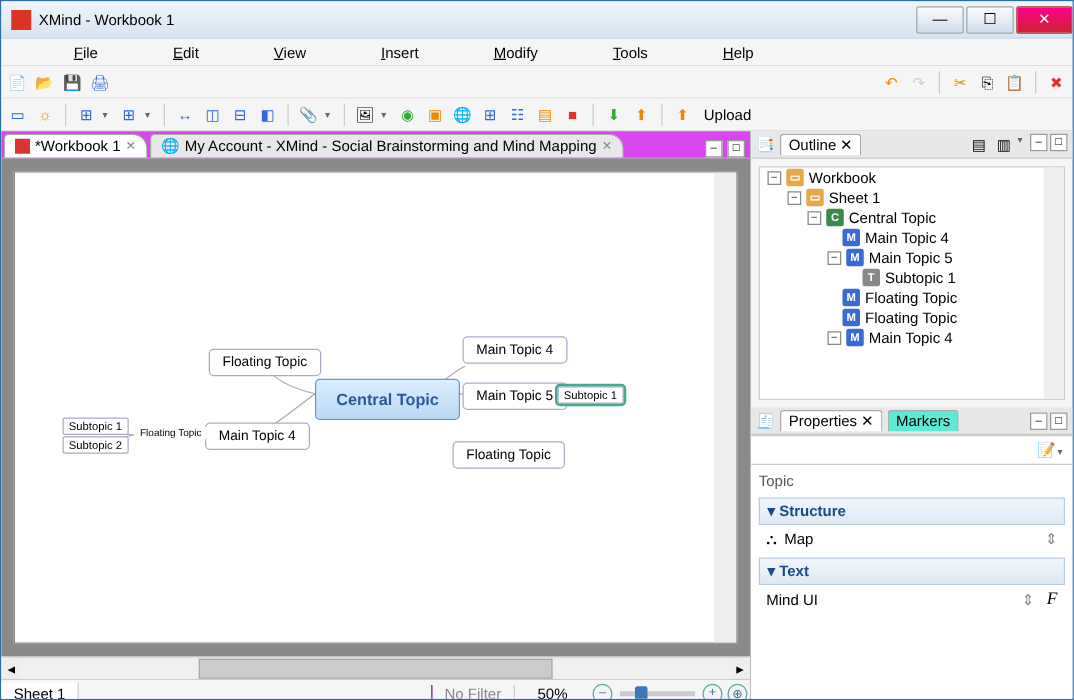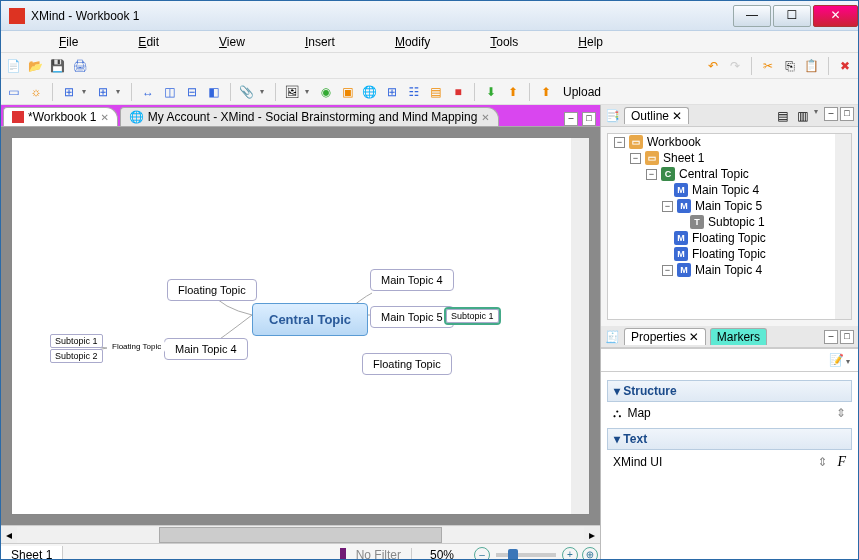--- a/index.html
+++ b/index.html
@@ -49,21 +49,21 @@
 
 
 .hscroll { height: 18px; background: #eee; border-top: 1px solid #ccc; display: flex; align-items: center; }
 .hscroll .track { flex: 1; height: 16px; background: #f0f0f0; position: relative; }
 .hscroll .thumb { position: absolute; left: 25%; width: 50%; height: 100%; background: #ccc; border: 1px solid #aaa; }
 .vscroll { position: absolute; right: 0; top: 0; bottom: 0; width: 18px; background: #eee; }
 
 
 .sheet-bar { height: 22px; background: #f5f5f5; border-top: 1px solid #ccc; display: flex; align-items: center; font-size: 11px; }
 .sheet-tab { padding: 2px 10px; border-right: 1px solid #ccc; background: #fff; cursor: pointer; }
-.sheet-bar .filter { margin-left: auto; color: #888; padding: 0 10px; border-left: 6px solid #701a75; text-align: right; }
+.sheet-bar .filter { margin-left: auto; color: #888; padding: 0 10px; border-left: 1px solid #701a75; text-align: right; }
 .sheet-bar .zoom { padding: 0 18px; border-left: 1px solid #ccc; }
 .sheet-bar .zicon { width: 16px; height: 16px; border: 1px solid #5a9; border-radius: 8px; display: inline-flex; align-items: center; justify-content: center; color: #379; margin: 0 2px; cursor: pointer; font-size: 10px; }
 .sheet-bar .slider { width: 60px; height: 4px; background: #ccc; display: inline-block; position: relative; vertical-align: middle; margin: 0 4px; }
 .sheet-bar .slider .knob { position: absolute; left: 20%; top: -4px; width: 10px; height: 12px; background: #3a76b8; border-radius: 2px; }
 
 
 .pane-hdr { height: 22px; background: #e8e8e8; border-bottom: 1px solid #ccc; display: flex; align-items: center; padding: 0 4px; gap: 4px; }
 .pane-hdr .plabel { padding: 1px 6px; background: #fff; border: 1px solid #aaa; border-bottom: none; border-radius: 3px 3px 0 0; cursor: pointer; font-size: 11px; }
 .pane-hdr .plabel.inactive { background: #5eead4; }
 .pane-hdr .right { margin-left: auto; display: flex; gap: 2px; }
@@ -288,27 +288,28 @@
       <div class="plabel inactive"><span>Markers</span></div>
       <div class="right">
         <div class="minmax">–</div>
         <div class="minmax">□</div>
       </div>
     </div>
     <div style="text-align:right;padding:2px 8px;background:#fff;border-top:1px solid #ccc">
       <span class="tbtn">📝</span><span class="tdrop">▾</span>
     </div>
     <div class="props-body">
+      <div style="color:#555;padding:2px 0">Topic</div>
       <div class="section-hdr">Structure</div>
       <div class="prop-row">
         <span>⛬</span>
         <span>Map</span>
         <span class="spin">⇕</span>
       </div>
       <div class="section-hdr">Text</div>
       <div class="prop-row">
-        <span>XMind UI</span>
+        <span>Mind UI</span>
         <span class="spin">⇕</span>
         <span class="fancy-f">F</span>
       </div>
     </div>
   </div>
 </div>
 
 </body></html>

